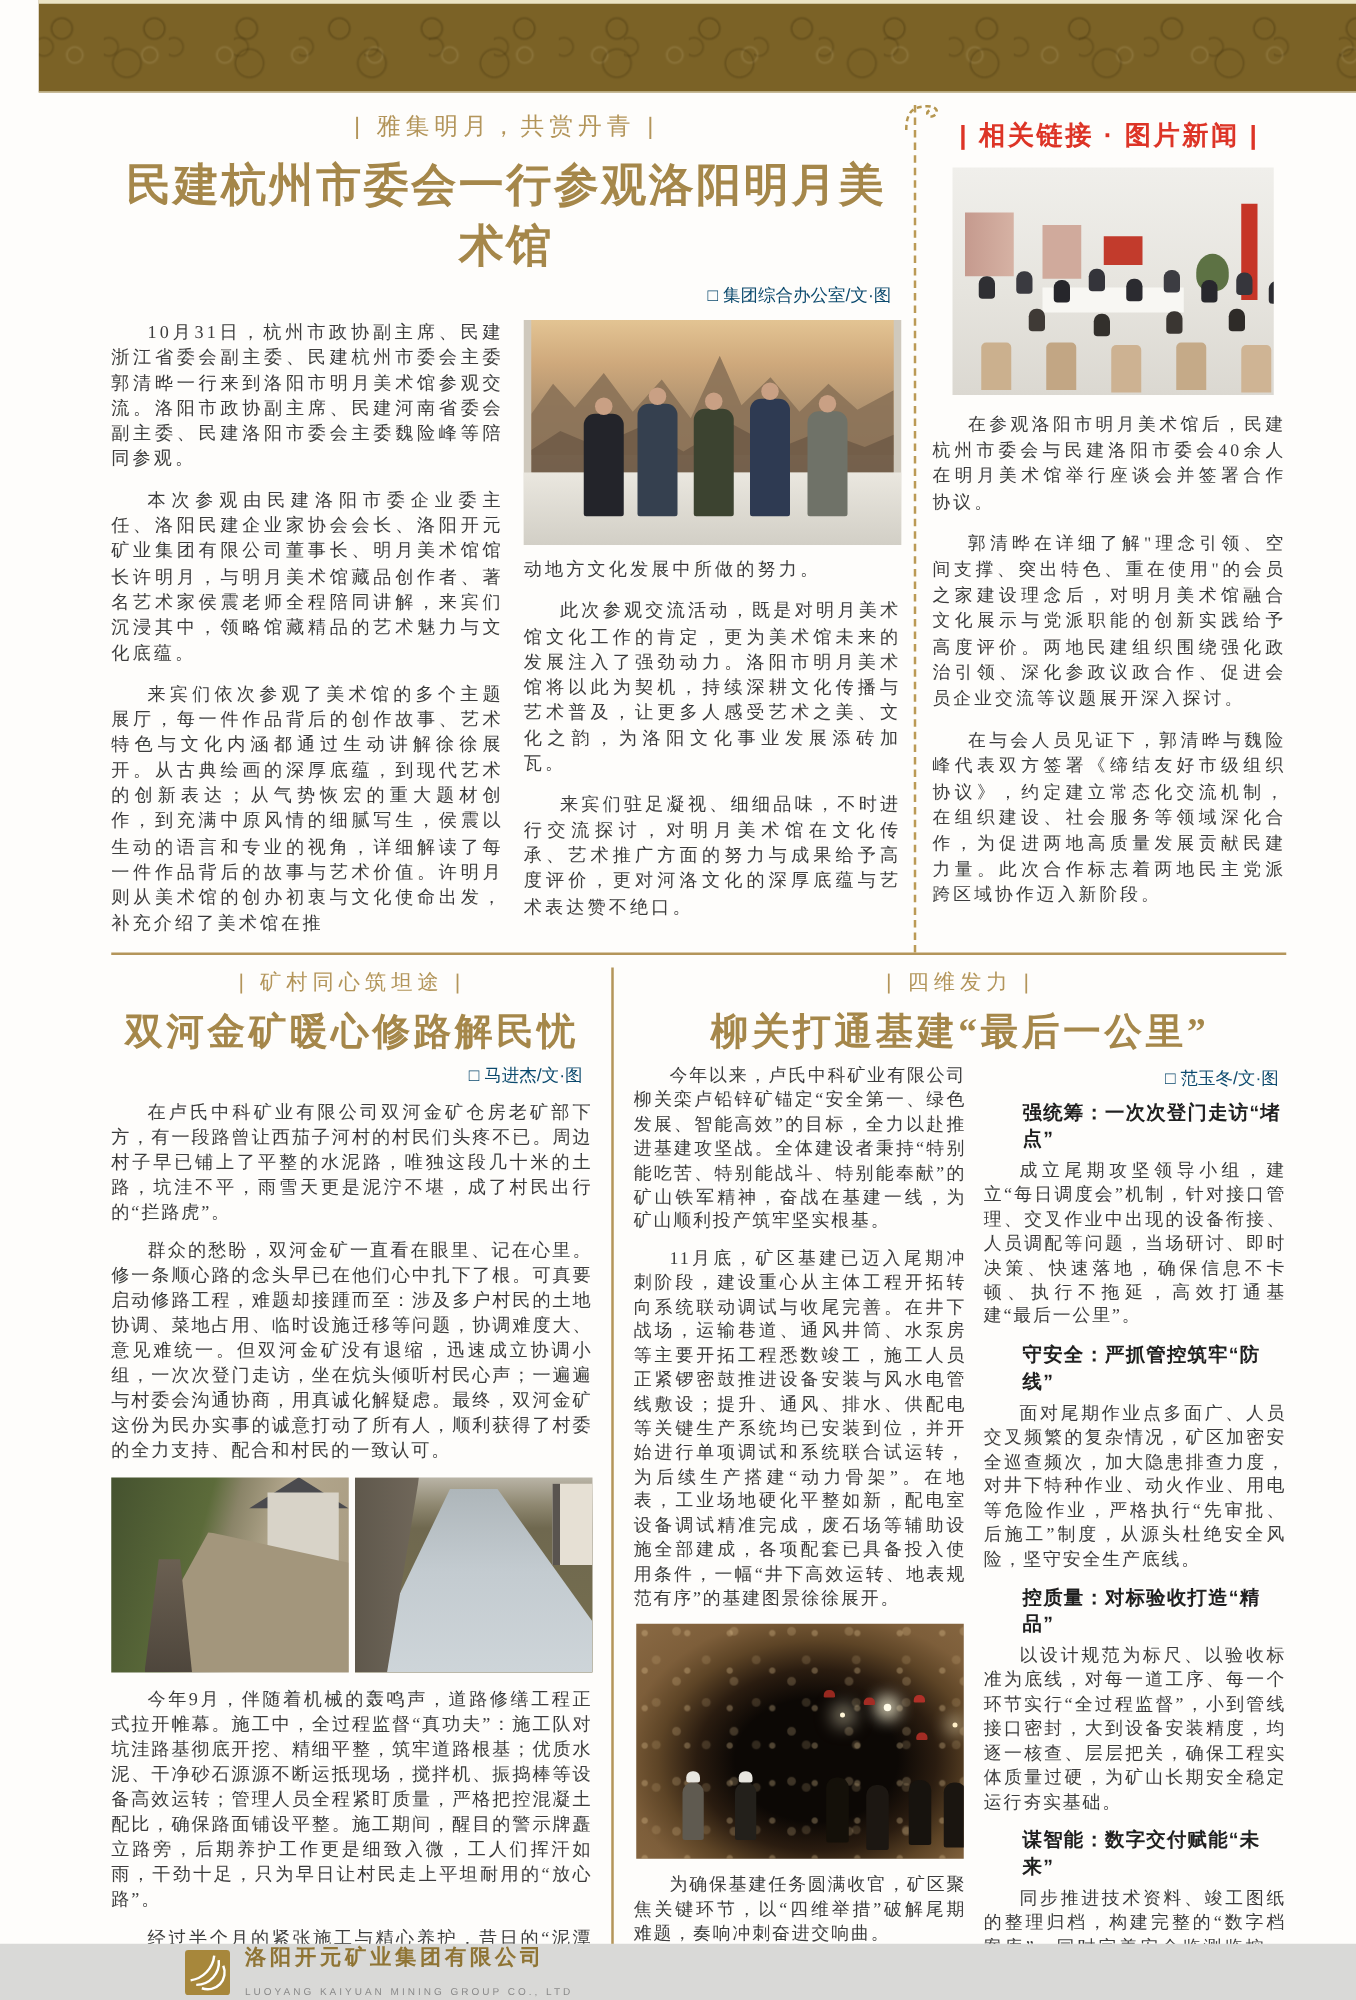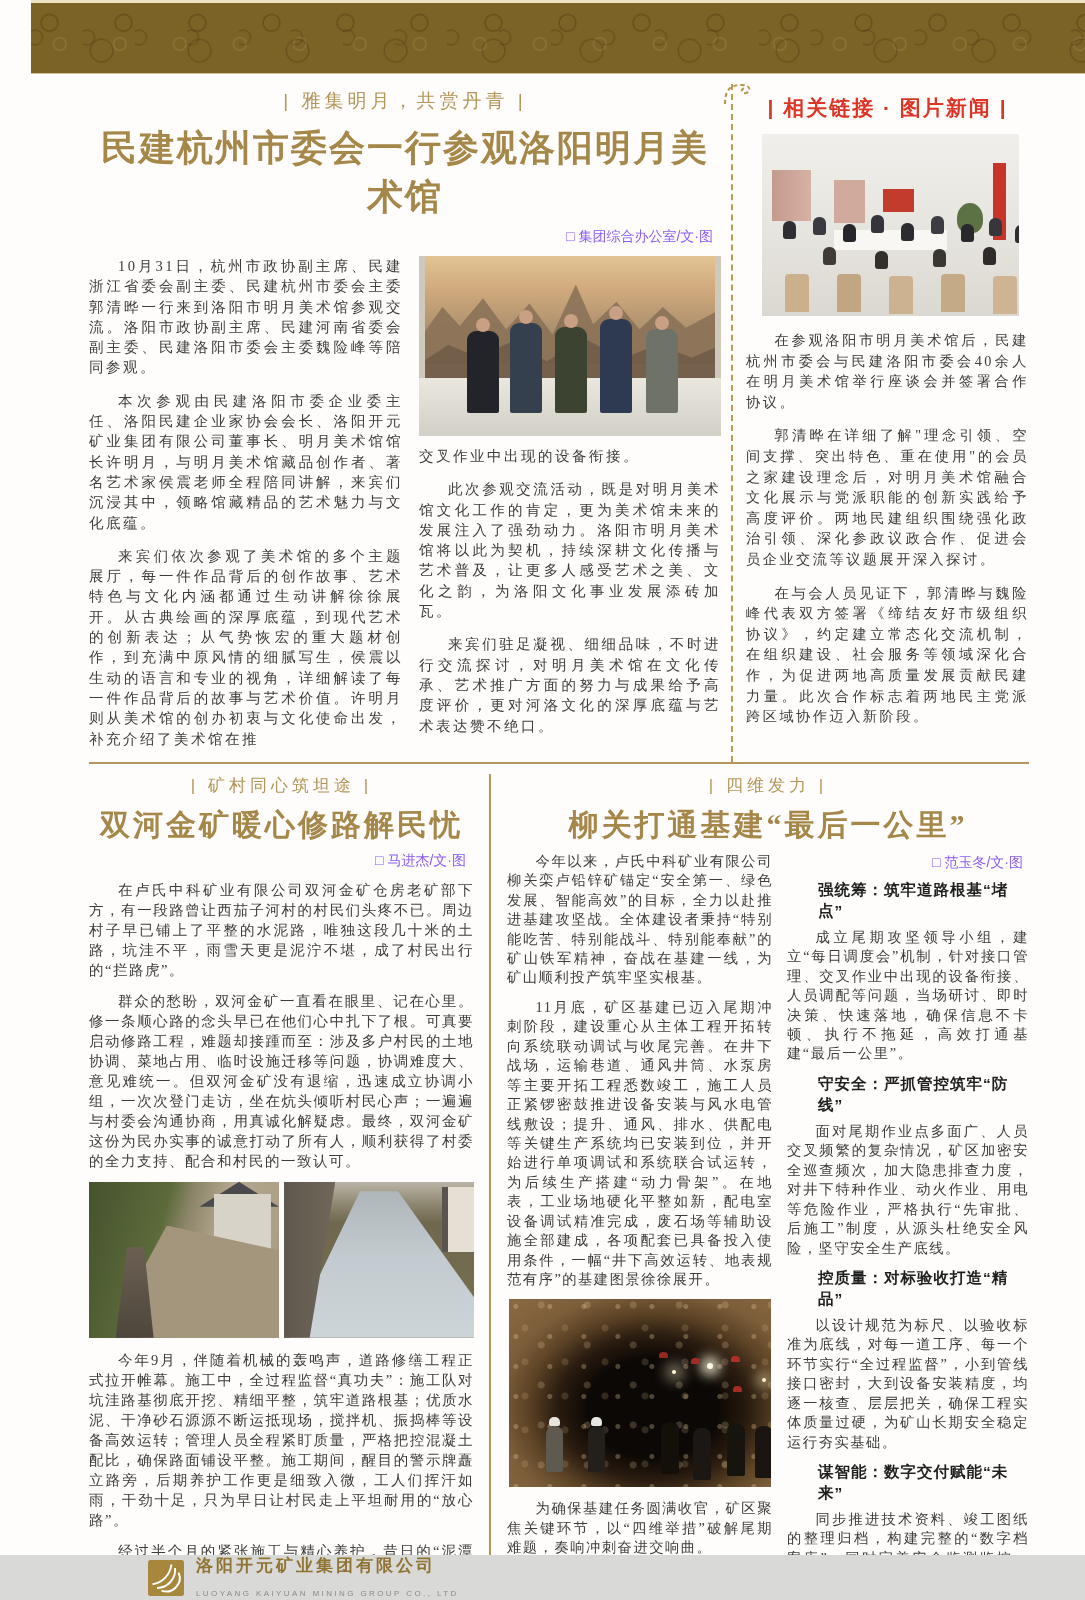--- a/index.html
+++ b/index.html
@@ -28,21 +28,21 @@
   
   .kicker {
     text-align:center; color:#b3955a; font-family:"Liberation Sans",sans-serif;
     letter-spacing:4px; font-size:19px;
   }
   .headline { text-align:center; color:#a5874a; font-weight:bold; }
   .h1-main { font-size:36px; letter-spacing:2px; margin:10px 0 6px; }
   .h2-sub  { font-size:30px; letter-spacing:3px; margin:8px 0 6px; }
   .byline {
     text-align:right; font-family:"Liberation Sans",sans-serif;
-    font-size:14px; color:#8b5cf6; margin:0 8px 10px 0;
+    font-size:14px; color:#0c4a6e; margin:0 8px 10px 0;
   }
   p.body {
     font-size:14.5px; line-height:1.40; letter-spacing:2.5px;
     text-align:justify; text-indent:2em; margin:0 0 13px;
   }
   p.cont { text-indent:0; }
 
   
   .top-section { display:flex; }
   .art1 { width:632px; flex:none; }
@@ -186,21 +186,21 @@
               <div class="pg-painting"></div>
               <div class="pg-ridge"></div>
               <div class="pg-ridge2"></div>
               <div class="pg-floor"></div>
               <span class="person" style="left:16%;height:82px;background:#23242a"></span>
               <span class="person" style="left:30%;height:90px;background:#35404f"></span>
               <span class="person" style="left:45%;height:86px;background:#3c4330"></span>
               <span class="person" style="left:60%;height:94px;background:#2e3a52"></span>
               <span class="person" style="left:75%;height:84px;background:#6f7268"></span>
             </div>
-            <p class="body cont">交叉作业中出现的设备衔接。</p>
+            <p class="body cont">动地方文化发展中所做的努力。</p>
             <p class="body">此次参观交流活动，既是对明月美术馆文化工作的肯定，更为美术馆未来的发展注入了强劲动力。洛阳市明月美术馆将以此为契机，持续深耕文化传播与艺术普及，让更多人感受艺术之美、文化之韵，为洛阳文化事业发展添砖加瓦。</p>
             <p class="body">来宾们驻足凝视、细细品味，不时进行交流探讨，对明月美术馆在文化传承、艺术推广方面的努力与成果给予高度评价，更对河洛文化的深厚底蕴与艺术表达赞不绝口。</p>
           </div>
         </div>
       </section>
 
       <aside class="linked">
         <svg class="curl" width="34" height="26" viewBox="0 0 34 26">
           <path d="M4 24 C4 10 9 5 21 5 C29 5 31 11 25 13 C21 14 19 10 23 8" fill="none" stroke="#b5964f" stroke-width="2" stroke-dasharray="4 3"></path>
         </svg>
@@ -261,21 +261,21 @@
               <span class="mn-person" style="left:14%"></span>
               <span class="mn-person" style="left:30%;background:#23201b"></span>
               <div class="mn-group"></div>
               <div class="mn-lamp"></div>
               <div class="mn-helmets"></div>
             </div>
             <p class="body">为确保基建任务圆满收官，矿区聚焦关键环节，以“四维举措”破解尾期难题，奏响冲刺奋进交响曲。</p>
           </div>
           <div class="colR">
             <div class="byline">□ 范玉冬/文·图</div>
-            <div class="subhead">强统筹：筑牢道路根基“堵点”</div>
+            <div class="subhead">强统筹：一次次登门走访“堵点”</div>
             <p class="body">成立尾期攻坚领导小组，建立“每日调度会”机制，针对接口管理、交叉作业中出现的设备衔接、人员调配等问题，当场研讨、即时决策、快速落地，确保信息不卡顿、执行不拖延，高效打通基建“最后一公里”。</p>
             <div class="subhead">守安全：严抓管控筑牢“防线”</div>
             <p class="body">面对尾期作业点多面广、人员交叉频繁的复杂情况，矿区加密安全巡查频次，加大隐患排查力度，对井下特种作业、动火作业、用电等危险作业，严格执行“先审批、后施工”制度，从源头杜绝安全风险，坚守安全生产底线。</p>
             <div class="subhead">控质量：对标验收打造“精品”</div>
             <p class="body">以设计规范为标尺、以验收标准为底线，对每一道工序、每一个环节实行“全过程监督”，小到管线接口密封，大到设备安装精度，均逐一核查、层层把关，确保工程实体质量过硬，为矿山长期安全稳定运行夯实基础。</p>
             <div class="subhead">谋智能：数字交付赋能“未来”</div>
             <p class="body">同步推进技术资料、竣工图纸的整理归档，构建完整的“数字档案库”；同时完善安全监测监控、人员定位、生产执行系统等智能化平台，让数据“跑起来”、管理“智起来”，为矿山后续数字化、智能化转型铺平道路。</p>
             <p class="body">目前基建工程已进入冲刺阶段，中科矿业柳关栾卢铅锌矿将继续坚守安全和环保底线，推进智能管理系统建设，确保年底如期实现试运转，全力打造现代化金属非金属矿山标杆。</p>
           </div>
         </div>

